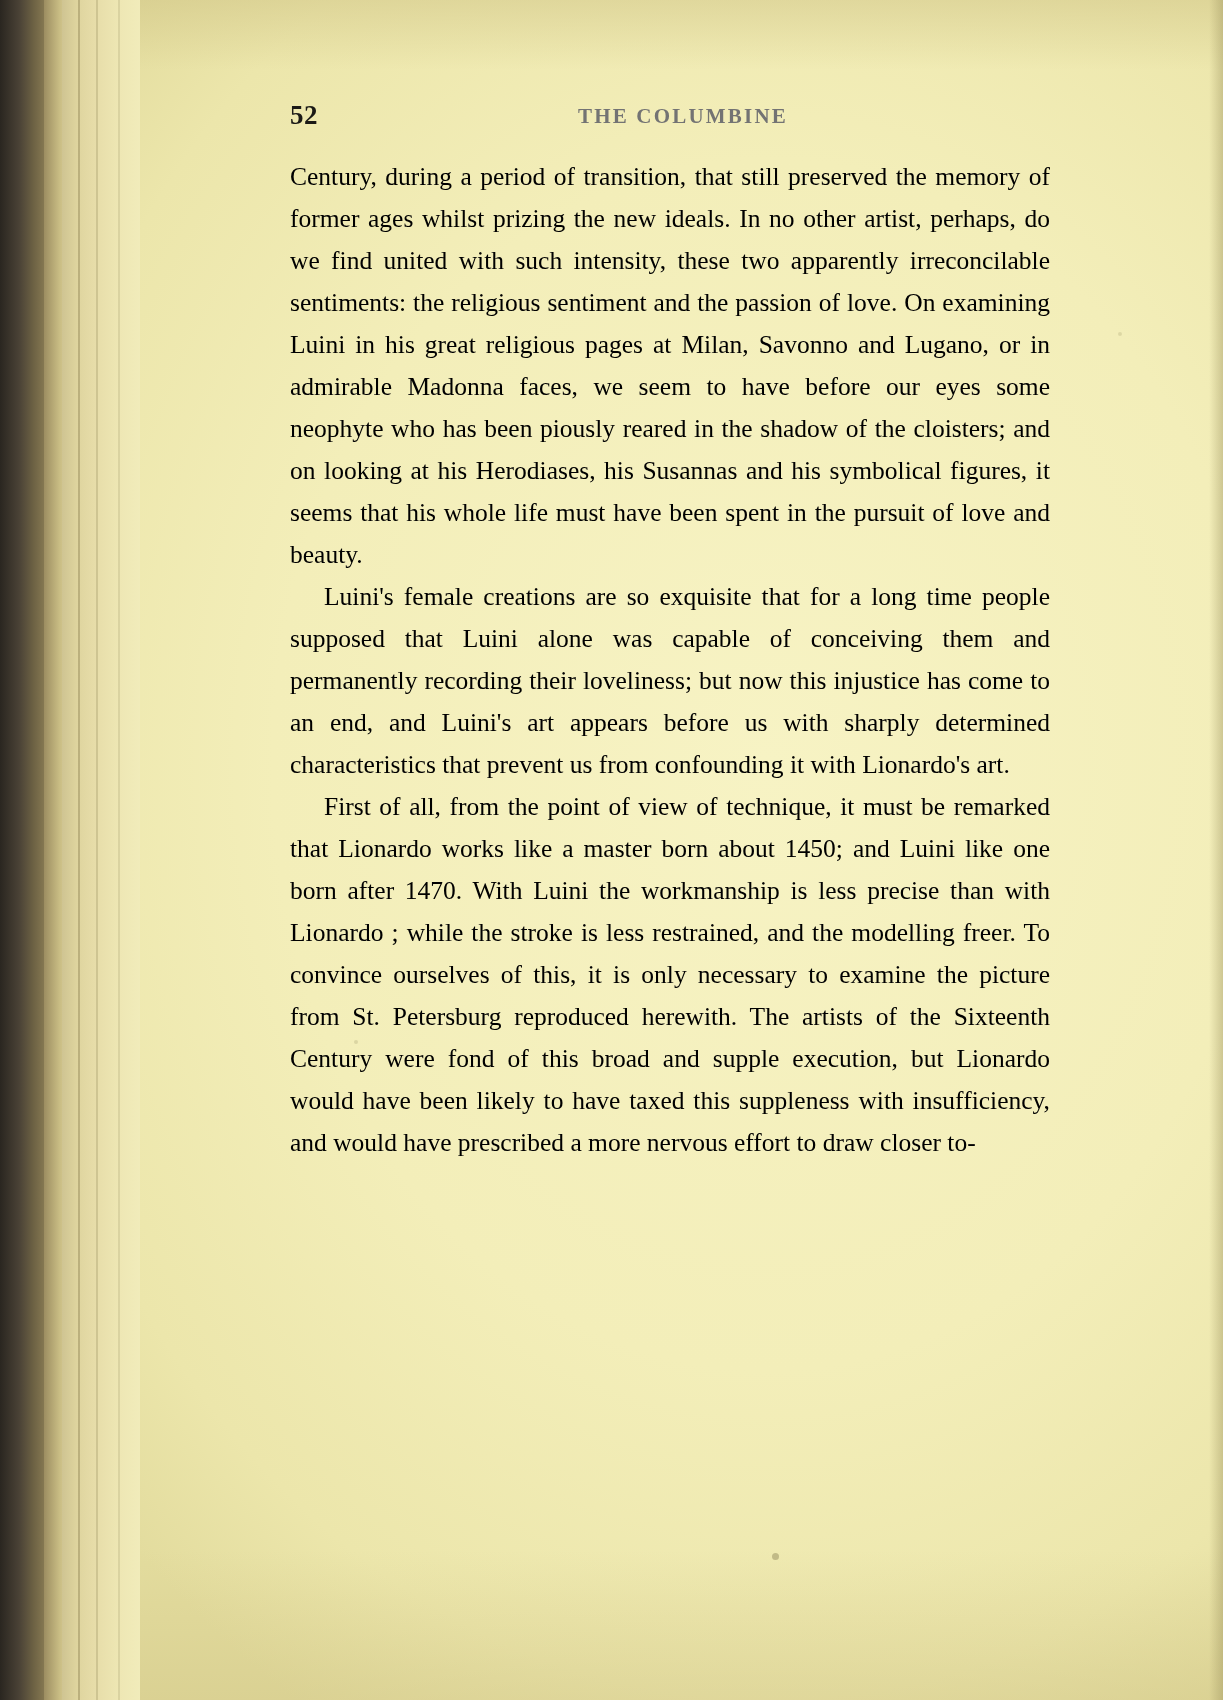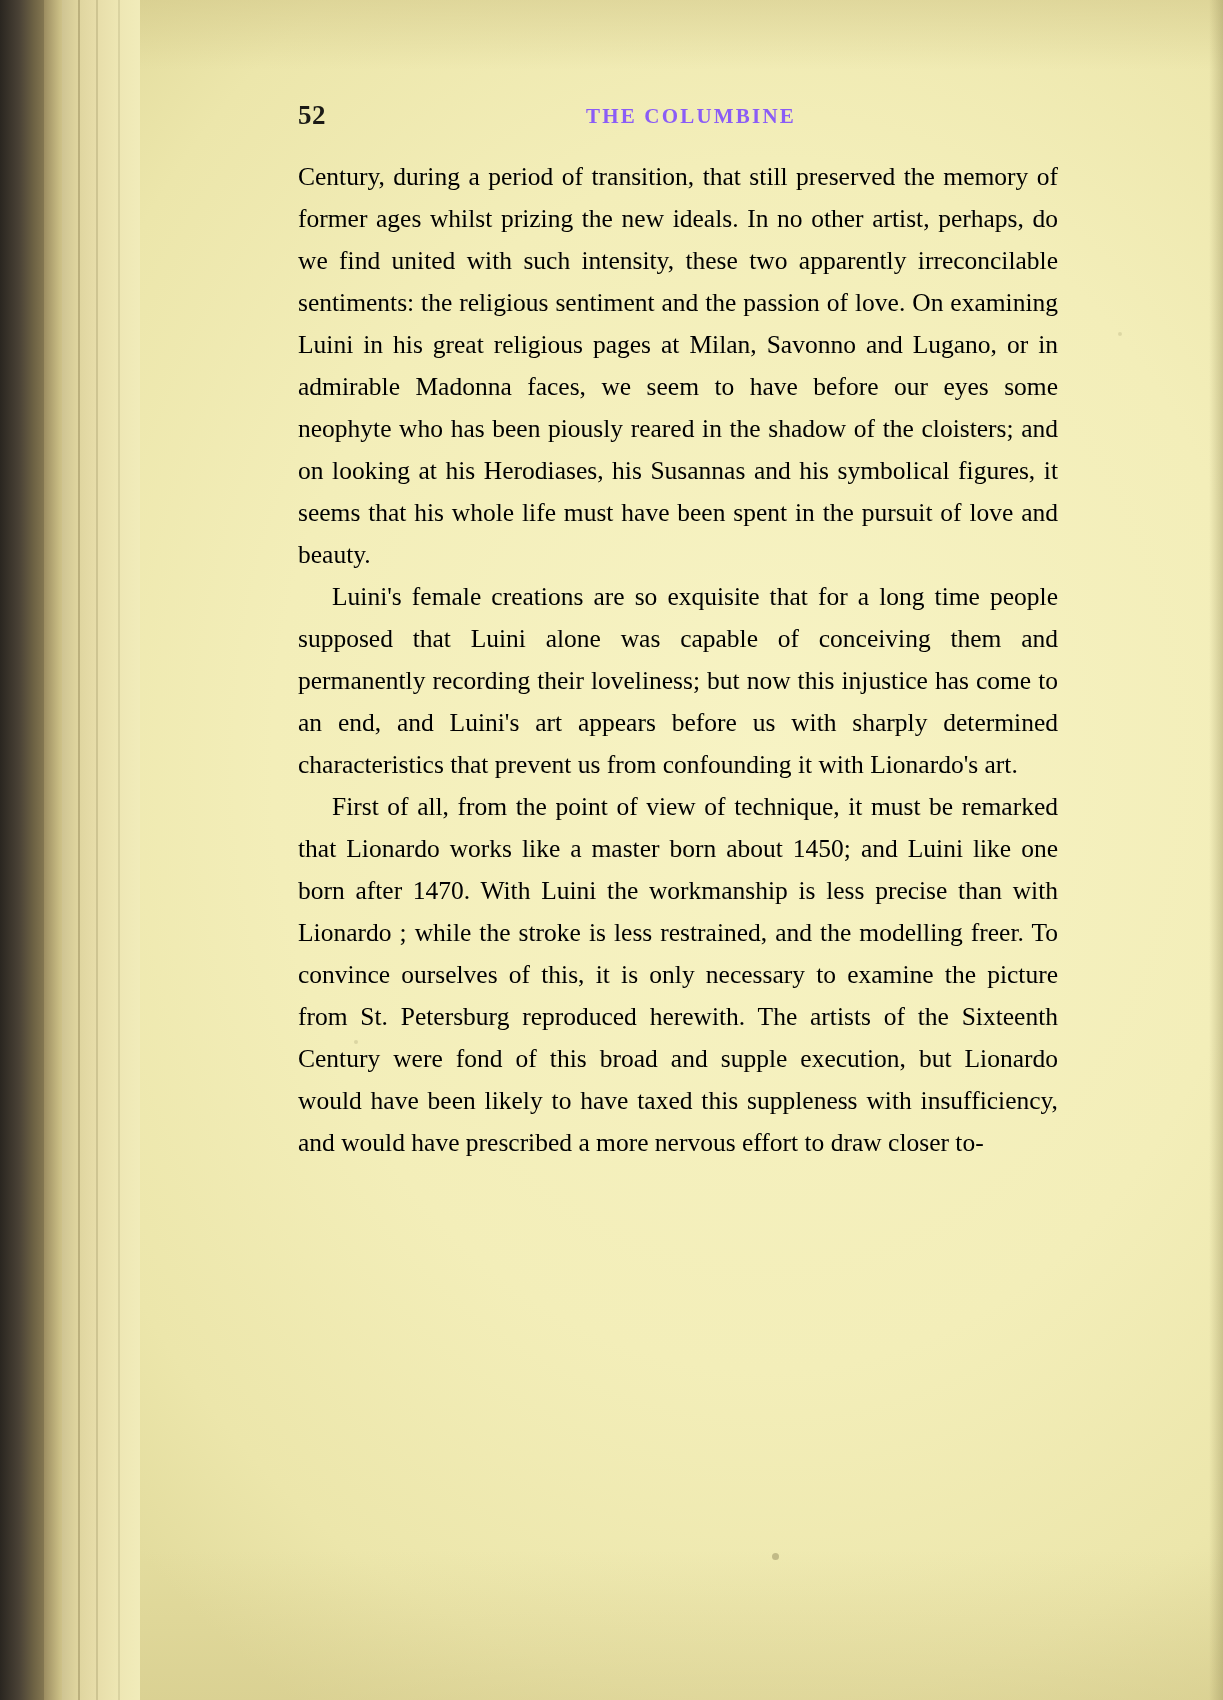--- a/index.html
+++ b/index.html
@@ -83,21 +83,21 @@
     position: absolute;
     top: 0; right: 0;
     width: 14px; height: 1700px;
     background: linear-gradient(270deg, rgba(150,140,88,0.40) 0%, rgba(150,140,88,0) 100%);
   }
 
   
   .content {
     position: absolute;
     top: 96px;
-    left: 298px;
+    left: 290px;
     width: 760px;
   }
 
   .page-header {
     position: relative;
     height: 46px;
     margin-bottom: 14px;
   }
   .folio {
     position: absolute;
@@ -106,21 +106,21 @@
     font-weight: bold;
     color: #1b1a16;
     letter-spacing: 0.5px;
   }
   .running-head {
     position: absolute;
     left: 0; right: 0; top: 8px;
     text-align: center;
     font-size: 21px;
     letter-spacing: 2.2px;
-    color: #8b5cf6;
+    color: #737373;
     font-weight: bold;
     padding-left: 26px;
   }
 
   p.para {
     margin: 0;
     font-size: 25.5px;
     line-height: 42px;
     color: #000000;
     text-align: justify;

